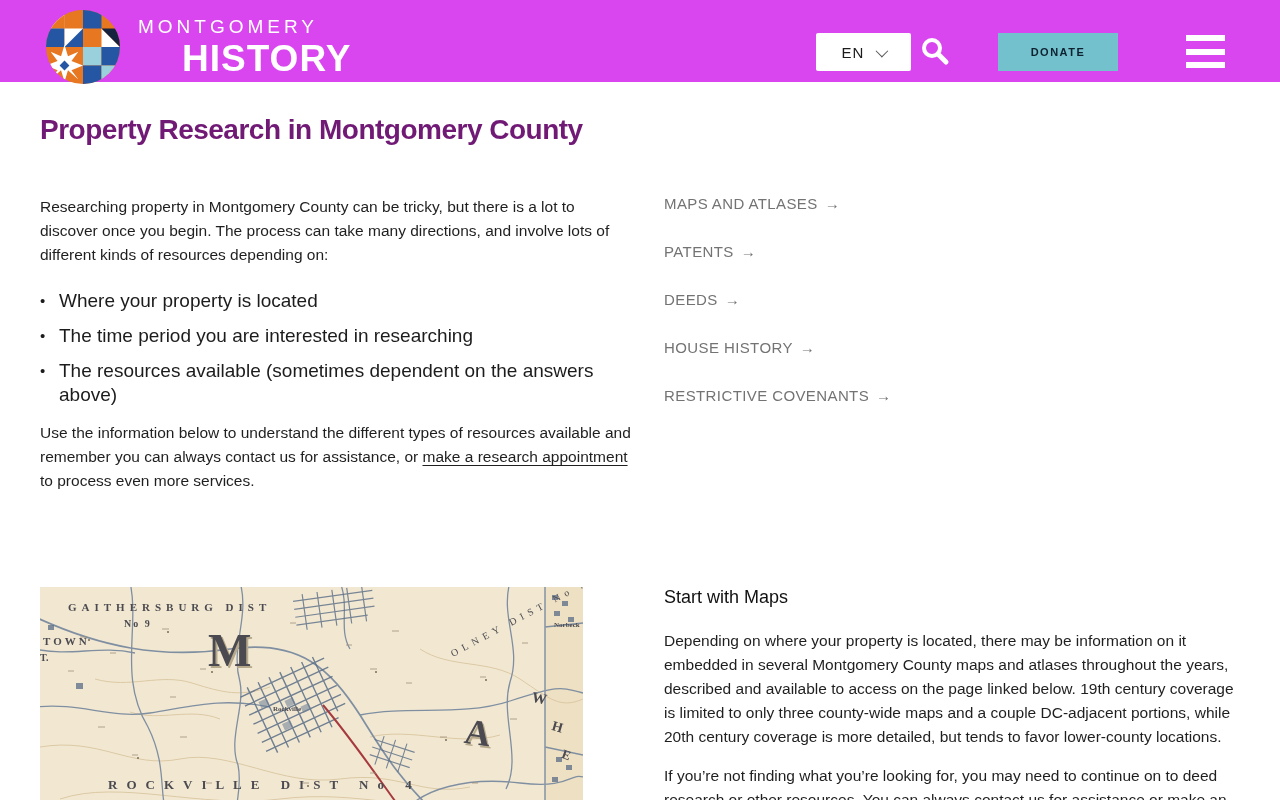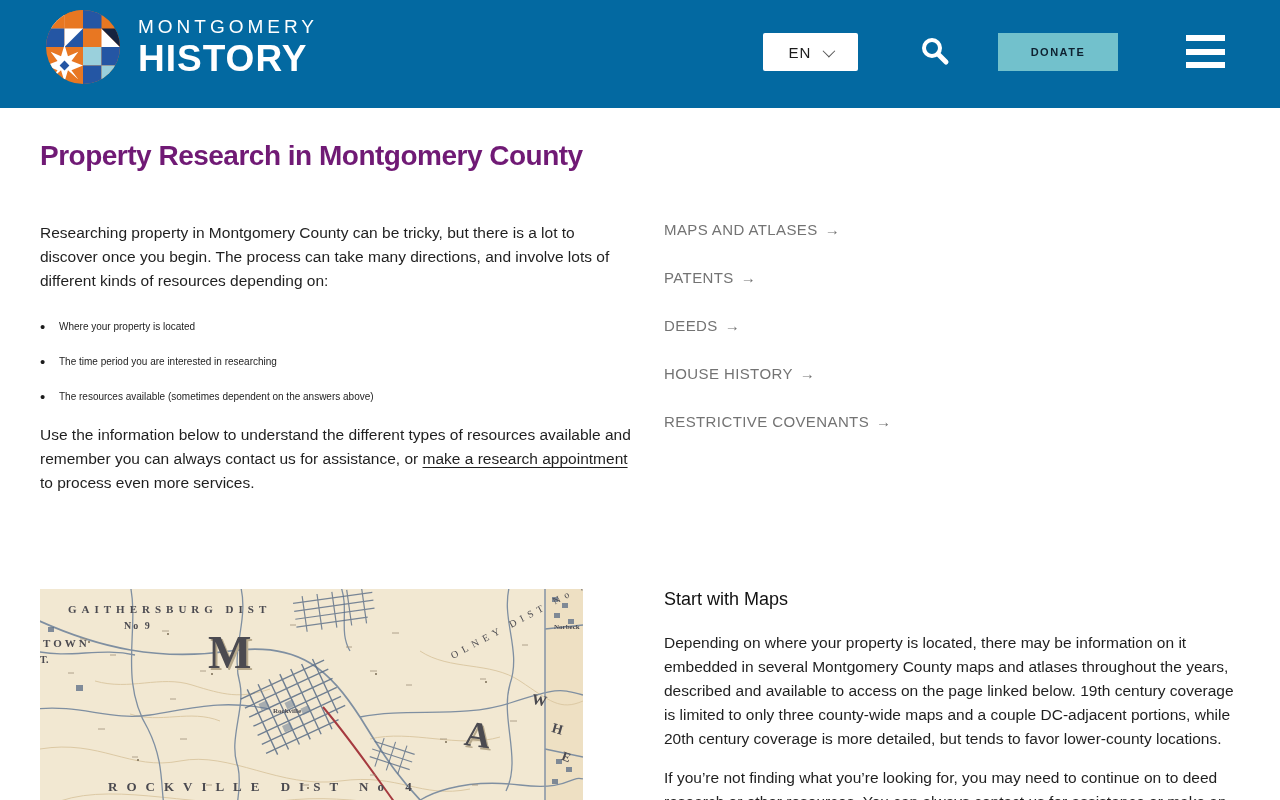--- a/index.html
+++ b/index.html
@@ -1,26 +1,26 @@
 <!DOCTYPE html>
 <html><head>
 <meta charset="utf-8">
 <style>
   * { margin:0; padding:0; box-sizing:border-box; }
   html,body { width:1280px; height:800px; overflow:hidden; background:#ffffff;
               font-family:"Liberation Sans","DejaVu Sans",sans-serif; color:#1c1c1c; }
 
   
-  .site-header { position:relative; width:1280px; height:108px; background:#0369a1; }
+  .site-header { position:relative; width:1280px; height:82px; background:#d946ef; }
   .logo { position:absolute; left:46px; top:10px; display:flex; align-items:center; gap:18px;
           text-decoration:none; cursor:pointer; }
   .logo-text { display:flex; flex-direction:column; color:#ffffff; line-height:1; }
   .logo-line1 { font-size:19px; font-weight:400; letter-spacing:4px; margin-bottom:4px; }
-  .logo-line2 { font-size:37px; font-weight:700; letter-spacing:1px; }
-  .lang-select { position:absolute; left:763px; top:33px; width:95px; height:38px;
+  .logo-line2 { font-size:37px; font-weight:700; letter-spacing:1px;margin-left:44px; }
+  .lang-select { position:absolute; left:816px; top:33px; width:95px; height:38px;
                  background:#ffffff; border:none; border-radius:2px; display:flex;
                  align-items:center; justify-content:center; gap:12px; cursor:pointer;
                  font-size:15px; color:#1c1c1c; letter-spacing:1px; }
   .chevron-down { width:9px; height:9px; border-right:1.5px solid #555; border-bottom:1.5px solid #555;
                   transform:rotate(45deg) translateY(-2px); }
   .search-btn { position:absolute; left:917px; top:34px; width:36px; height:36px; background:none;
                 border:none; cursor:pointer; }
   .donate-btn { position:absolute; left:998px; top:33px; width:120px; height:38px;
                 background:#72c1cc; color:#0e2130; border:none; font-weight:700; font-size:11px;
                 letter-spacing:1.5px; cursor:pointer; font-family:inherit; }
@@ -32,21 +32,21 @@
   
   main { padding:0 40px; }
   h1.page-title { margin-top:32px; font-size:28px; font-weight:700; color:#701a75;
                   letter-spacing:-0.5px; line-height:1.15; }
   .cols { display:grid; grid-template-columns:592px 584px; column-gap:32px; }
   .row1 { margin-top:49px; }
   .row2 { margin-top:94px; }
 
   .body-text { font-size:15.5px; line-height:24px; color:#1f1f1f; }
   .bullets { list-style:none; margin-top:22px; }
-  .bullets li { position:relative; padding-left:19px; font-size:10px; line-height:24px;
+  .bullets li { position:relative; padding-left:19px; font-size:19px; line-height:24px;
                 margin-bottom:11px; }
   .bullets li::before { content:"•"; position:absolute; left:0; top:0; font-size:15px; }
   .outro { margin-top:14px; }
   .inline-link { color:#1f1f1f; text-decoration:underline; text-underline-offset:3px; cursor:pointer;margin-top:48px; }
 
   .quick-links { display:flex; flex-direction:column; }
   .quick-link { display:block; height:48px; font-size:15px; letter-spacing:0.4px; color:#737373;
                 text-decoration:none; cursor:pointer; }
   .quick-link .arrow { margin-left:7px; }
 

